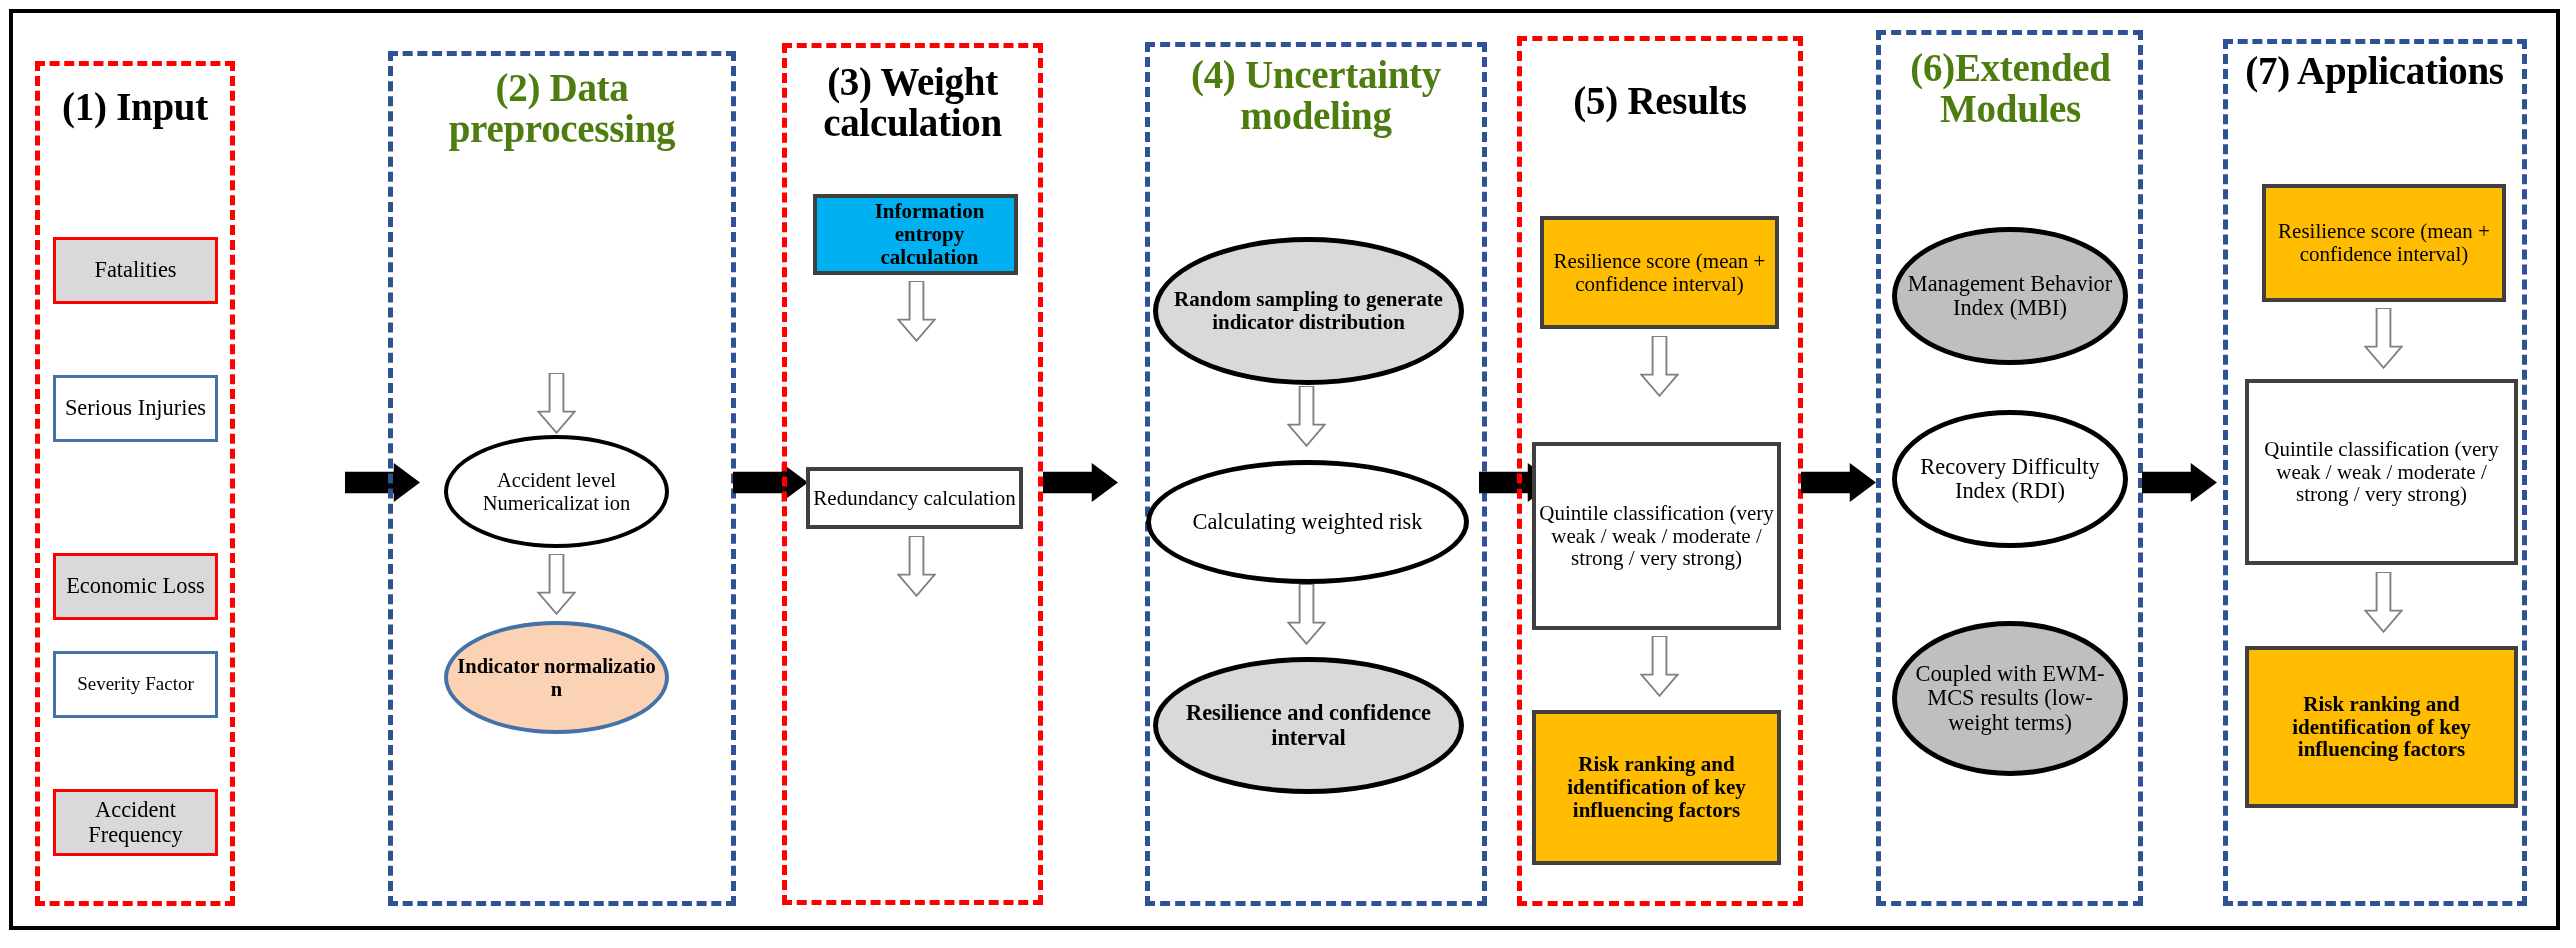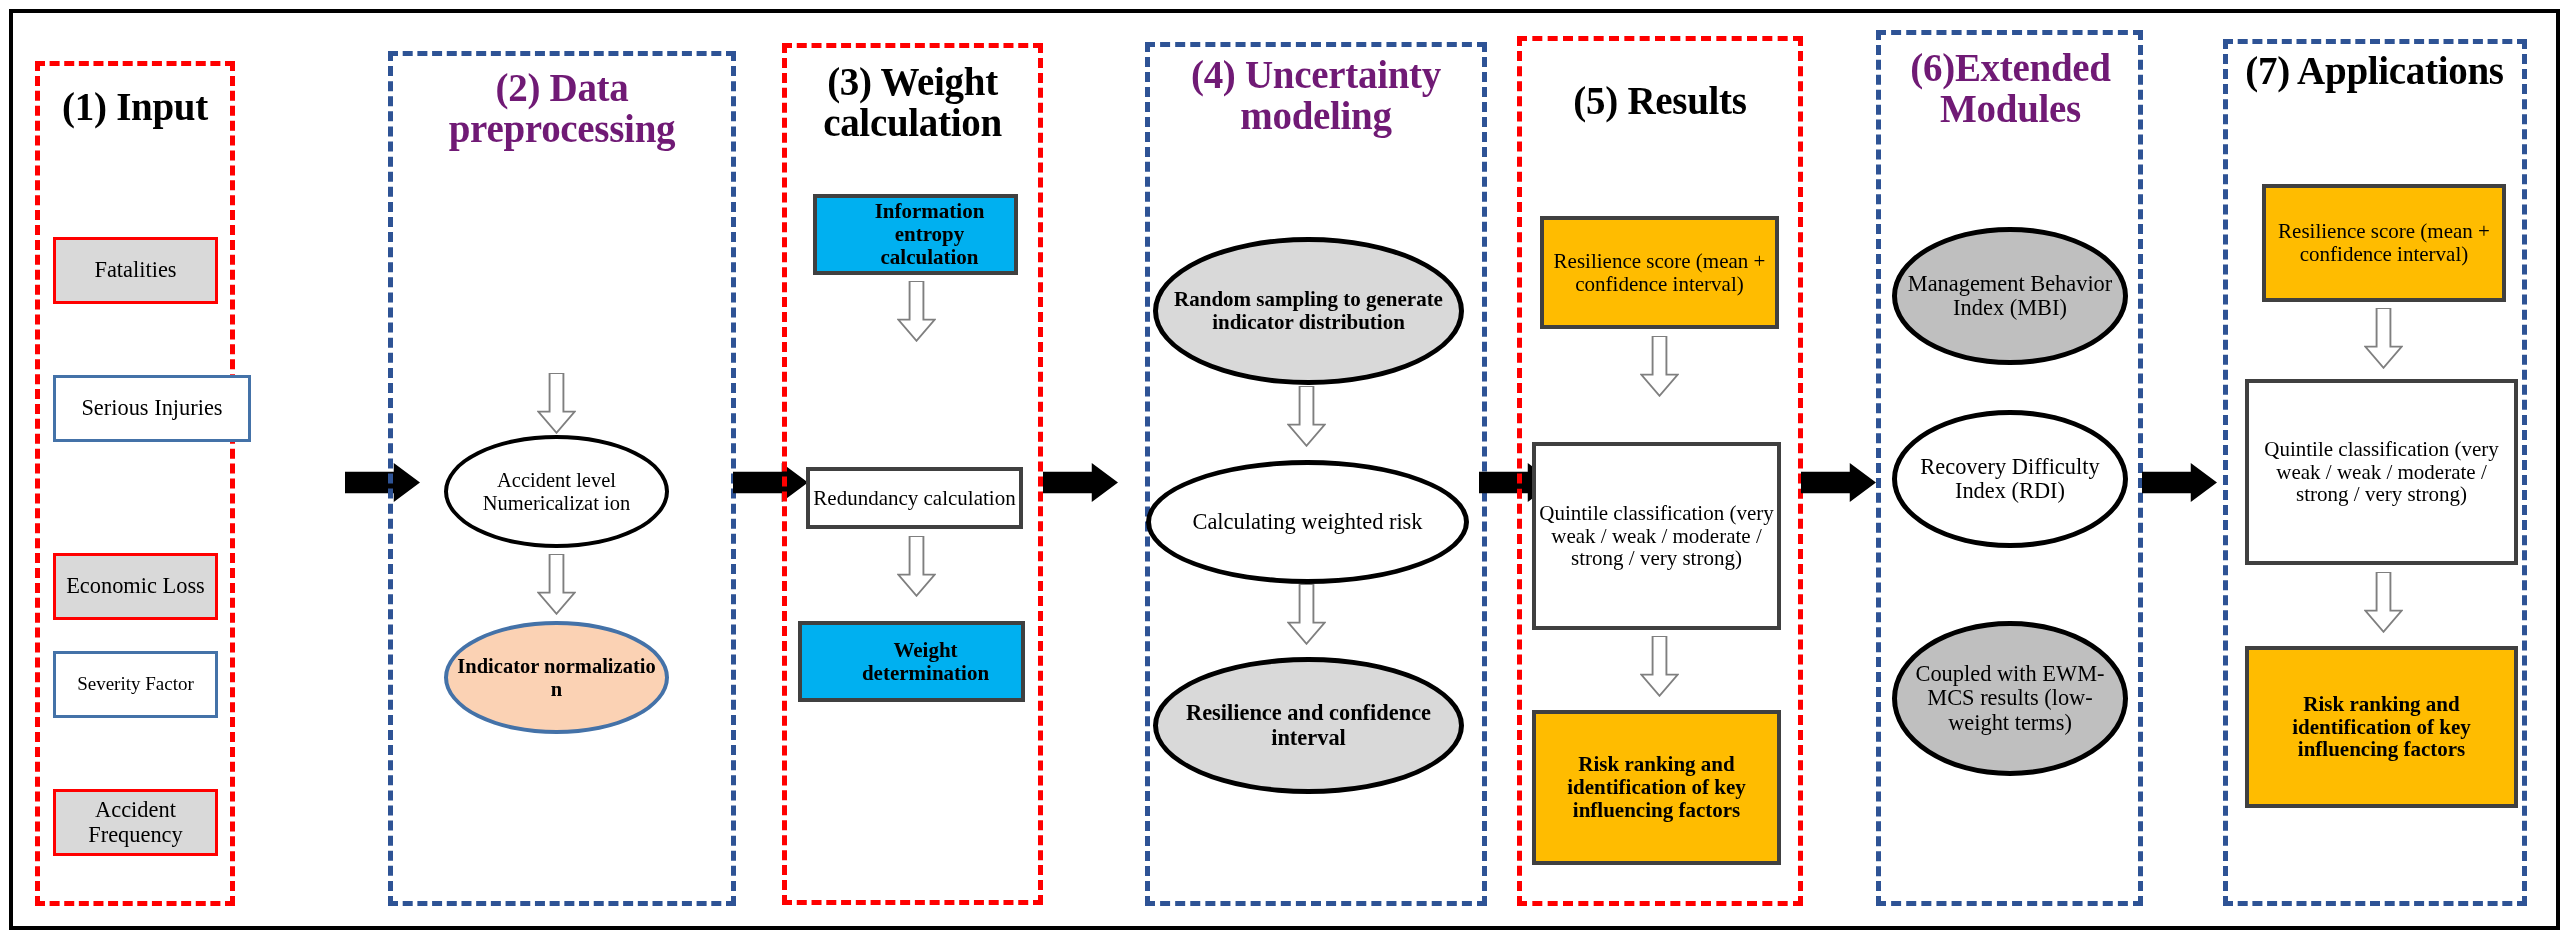--- a/index.html
+++ b/index.html
@@ -32,21 +32,21 @@
   .panel-title{
     position:absolute;
     left:0;right:0;
     text-align:center;
     font-weight:bold;
     line-height:1.05;
     letter-spacing:-0.3px;
     white-space:pre-line;
   }
   .title-black{ color:#000000; }
-  .title-red{ color:#701a75; }
+  .title-red{ color:#4d7c0f; }
 
   
   .node{
     position:absolute;
     box-sizing:border-box;
     display:flex;
     align-items:center;
     justify-content:center;
     text-align:center;
     line-height:1.08;
@@ -81,21 +81,21 @@
 <div id="canvas">
 
   <div id="outer-frame"></div>
 
   <div class="panel red" style="left:35px;top:61px;width:200px;height:845px;"></div>
   <div class="panel-title title-black" style="left:35px;top:87px;width:200px;font-size:39px;">(1) Input</div>
 
   <div class="node rect-red" style="left:53px;top:237px;width:165px;height:67px;font-size:22.4px;">
     <span>Fatalities</span>
   </div>
-  <div class="node rect-blue" style="left:53px;top:375px;width:198px;height:67px;font-size:22.4px;">
+  <div class="node rect-blue" style="left:53px;top:375px;width:165px;height:67px;font-size:22.4px;">
     <span>Serious Injuries</span>
   </div>
   <div class="node rect-red" style="left:53px;top:513px;width:165px;height:67px;font-size:22.4px;margin-top:40px;">
     <span>Economic Loss</span>
   </div>
   <div class="node rect-blue" style="left:53px;top:651px;width:165px;height:67px;font-size:19px;">
     <span>Severity Factor</span>
   </div>
   <div class="node rect-red" style="left:53px;top:789px;width:165px;height:67px;font-size:22.4px;">
     <span>Accident Frequency</span>
@@ -145,23 +145,20 @@
     </svg>
   </div>
   <div class="node rect-white" style="left:806px;top:467px;width:217px;height:62px;font-size:21px;">
     <span>Redundancy calculation</span>
   </div>
   <div class="down-arrow" style="left:897px;top:536px;width:39px;height:61px;">
     <svg viewBox="0 0 62 98" preserveAspectRatio="none">
       <polygon points="20,0 42,0 42,62 60,62 31,96 2,62 20,62" fill="#FFFFFF" stroke="#7F7F7F" stroke-width="3"></polygon>
     </svg>
   </div>
-  <div class="node rect-cyan" style="left:798px;top:621px;width:227px;height:81px;font-size:21px;">
-    <span>Weight determination</span>
-  </div>
 
   <div class="right-arrow" style="left:1043px;top:463px;width:75px;height:39px;">
     <svg viewBox="0 0 120 62" preserveAspectRatio="none">
       <polygon points="0,14 78,14 78,0 120,31 78,62 78,48 0,48" fill="#000000"></polygon>
     </svg>
   </div>
 
   <div class="panel blue" style="left:1145px;top:42px;width:342px;height:864px;"></div>
   <div class="panel-title title-red" style="left:1145px;top:55px;width:342px;font-size:39px;">(4) Uncertainty modeling</div>
 

